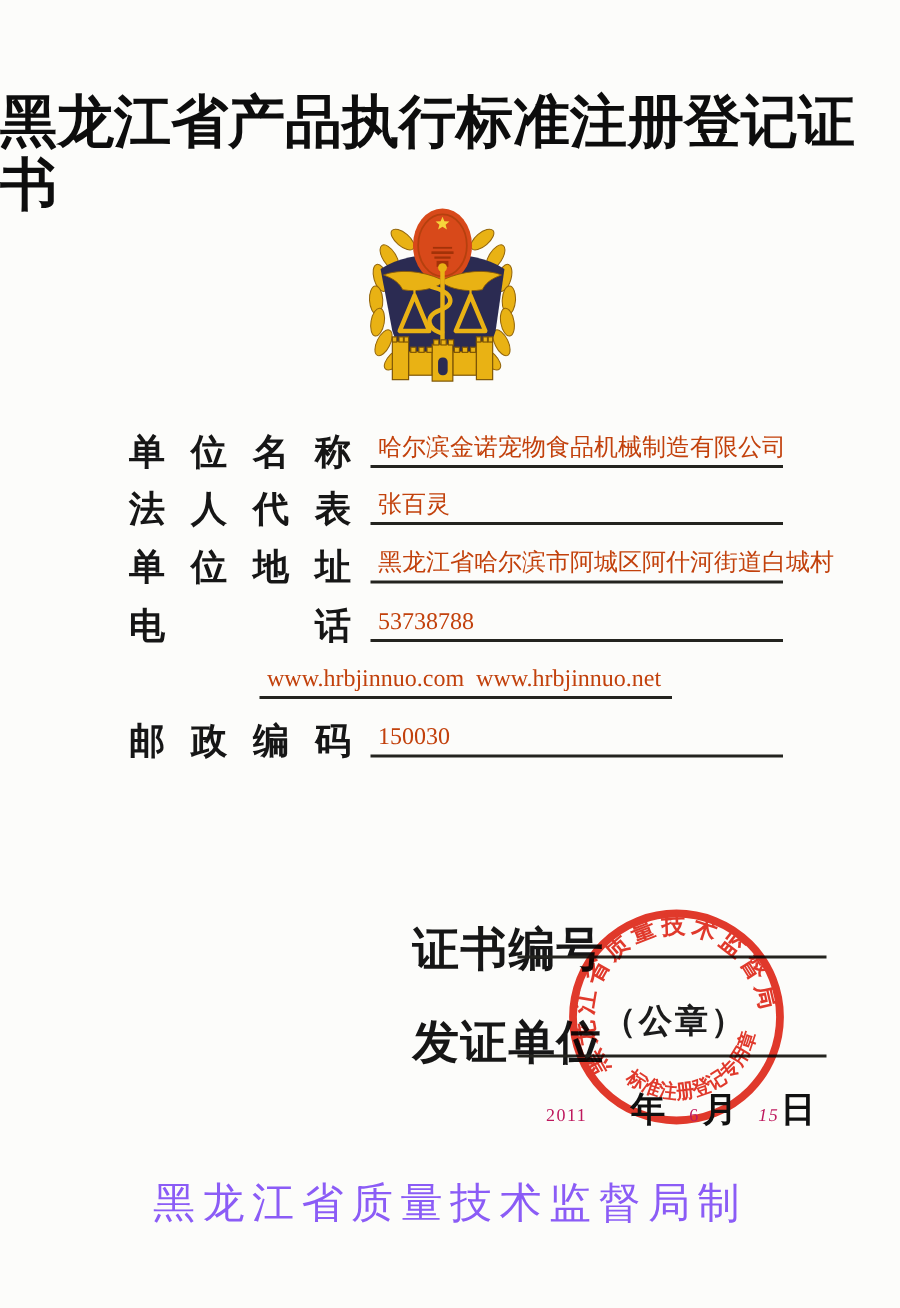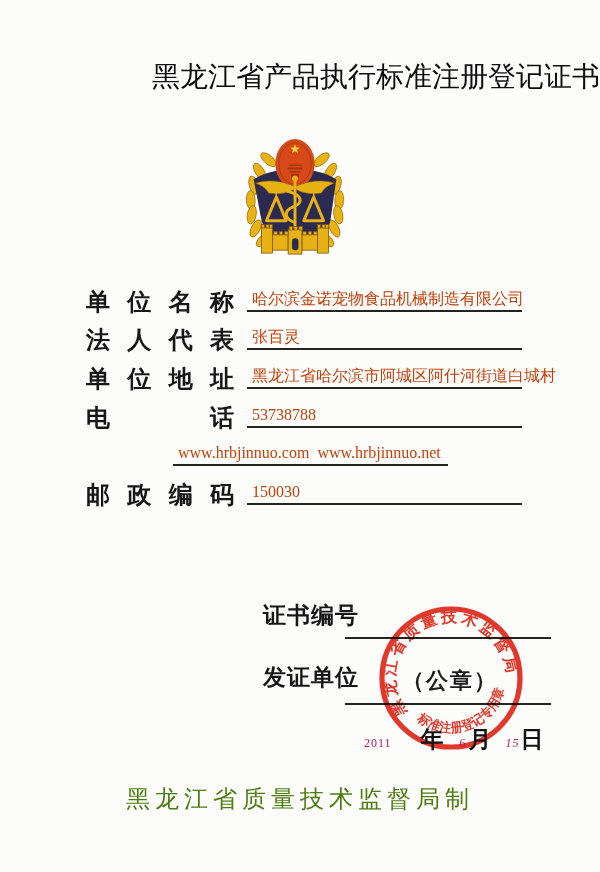--- a/index.html
+++ b/index.html
@@ -1,40 +1,40 @@
 <!DOCTYPE html>
 <html><head>
 <meta charset="utf-8">
 <style>
   html,body{margin:0;padding:0;background:#ffffff;}
   .cert{
     position:relative;width:600px;height:872px;background:#fcfcfa;
     font-family:"Liberation Serif","DejaVu Serif",serif;color:#1b1b1b;overflow:hidden;
   }
   .title{
-    position:absolute;top:62px;left:0;right:0;margin:0;text-align:right;
-    font-size:28px;font-weight:normal;letter-spacing:0px;color:#0d0d0d;line-height:1.1;
+    position:absolute;top:62px;left:0;right:0;margin:0;text-align:left;
+    font-size:38px;font-weight:bold;letter-spacing:0px;color:#0d0d0d;line-height:1.1;
   }
   .emblem{position:absolute;left:236px;top:133px;width:118px;height:134px;}
   .fields{position:absolute;left:64px;top:282px;width:480px;}
   .f-row{display:flex;align-items:flex-end;height:38.7px;justify-content:center;}
   .f-label{
     width:148px;font-size:24px;font-weight:bold;color:#161616;line-height:1;
     text-align:justify;text-align-last:justify;margin-bottom:7px;white-space:pre;
   }
   .f-line{
     width:275px;margin-left:13px;margin-bottom:9px;
     border-bottom:2px solid #24241f;
   }
   .f-value{
     font-size:16px;line-height:1.2;padding:0 0 2px 5px;color:#c2410c;white-space:pre;
   }
   .cno-label,.iss-label{
-    position:absolute;left:263px;font-size:23px;font-weight:bold;color:#161616;
-    letter-spacing:1px;line-height:1.2;margin:0;
+    position:absolute;left:263px;font-size:31px;font-weight:bold;color:#161616;
+    letter-spacing:1px;line-height:1.2;margin:12px;
   }
   .cno-label{top:602px;}
   .iss-label{top:664px;}
   .iss-note{
     position:absolute;left:402px;top:666px;font-size:22px;font-weight:bold;
     color:#1c1c1c;letter-spacing:2px;
   }
   .rule{position:absolute;left:345px;width:206px;border-top:2.2px solid #24241f;height:0;}
   .rule.cno{top:637px;}
   .rule.iss{top:703px;}
@@ -43,21 +43,21 @@
   .date-row{position:absolute;left:364px;top:724px;display:flex;align-items:baseline;white-space:nowrap;}
   .d-num{font-size:12px;color:#be185d;letter-spacing:1px;}
   .d-unit{font-size:23px;font-weight:bold;color:#101010;}
   .d-unit.y{margin-left:29px;}
   .d-num.m{margin-left:16px;}
   .d-unit.m{margin-left:2px;}
   .d-num.d{margin-left:14px;font-style:italic;}
   .d-unit.d{margin-left:1px;}
   .footer{
     position:absolute;left:0;right:0;top:783px;margin:0;text-align:center;
-    font-size:24px;font-weight:normal;letter-spacing:5px;color:#4d7c0f;
+    font-size:28px;font-weight:normal;letter-spacing:5px;color:#8b5cf6;
   }
 </style>
 </head>
 <body>
 
 <div class="cert">
 
   <h1 class="title">黑龙江省产品执行标准注册登记证书</h1>
 
   <div class="emblem">

